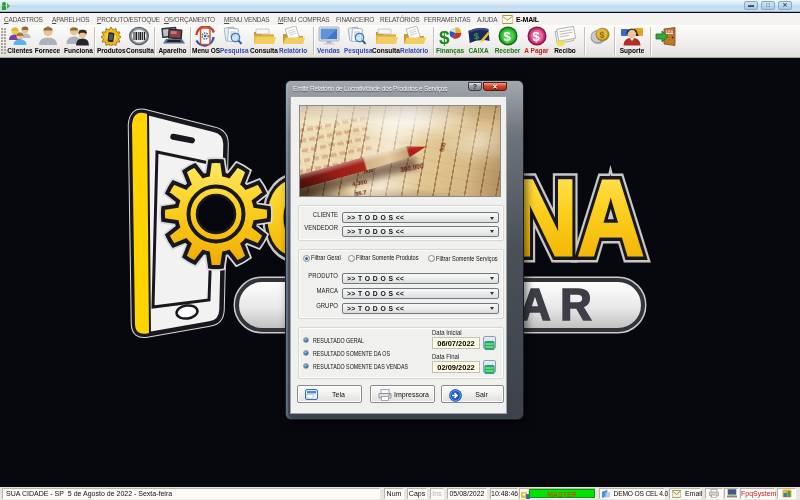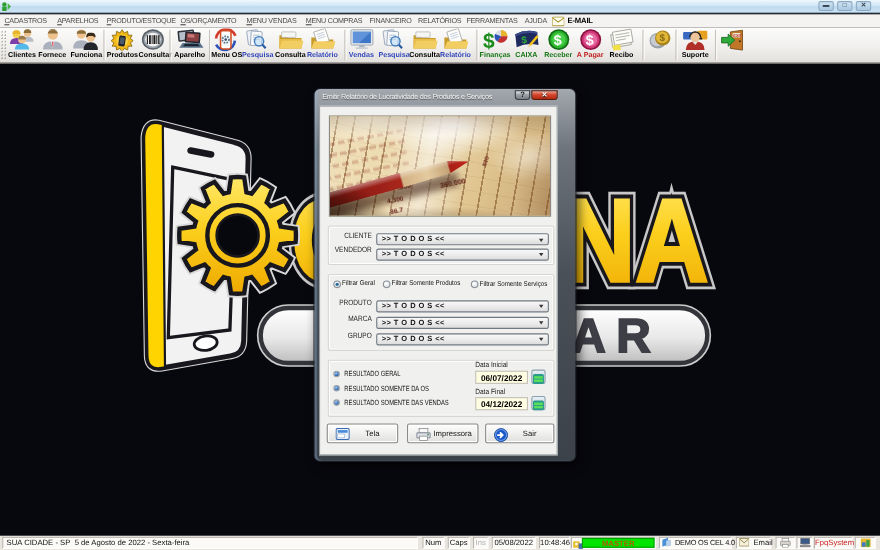--- a/index.html
+++ b/index.html
@@ -531,21 +531,21 @@
       <div class="bdot" style="left:12px;top:266px;"></div>
       <div class="blab" style="left:22px;top:266px;">RESULTADO SOMENTE DAS VENDAS</div>
       <div class="dlab" style="top:232px;">Data Inicial</div>
       <div class="date" style="top:240px;">06/07/2022</div>
       <div class="calb" style="top:239px;"><svg width="11" height="11" viewBox="0 0 11 11">
             <rect x="0.5" y="1" width="10" height="9" rx="1.5" fill="#2a9a8a"></rect>
             <rect x="1.5" y="3" width="8" height="2.2" fill="#5ae05a"></rect>
             <rect x="1.5" y="6" width="8" height="2.2" fill="#5ae05a"></rect>
           </svg></div>
       <div class="dlab" style="top:255.5px;">Data Final</div>
-      <div class="date" style="top:263.5px;">04/12/2022</div>
+      <div class="date" style="top:263.5px;">02/09/2022</div>
       <div class="calb" style="top:262.5px;"><svg width="11" height="11" viewBox="0 0 11 11">
             <rect x="0.5" y="1" width="10" height="9" rx="1.5" fill="#2a9a8a"></rect>
             <rect x="1.5" y="3" width="8" height="2.2" fill="#5ae05a"></rect>
             <rect x="1.5" y="6" width="8" height="2.2" fill="#5ae05a"></rect>
           </svg></div>
       <div class="dbut" style="left:6px;width:65px;">
         <svg width="13" height="11" viewBox="0 0 13 11">
             <rect x="0.5" y="0.5" width="12" height="10" rx="1.5" fill="#e8f0fa" stroke="#3a6ab0" stroke-width="1"></rect>
             <rect x="2" y="2" width="9" height="2.4" fill="#4a8ad8"></rect>
             <rect x="2" y="5.5" width="6" height="3.5" fill="#fff" stroke="#9ab0d0" stroke-width="0.6"></rect>

